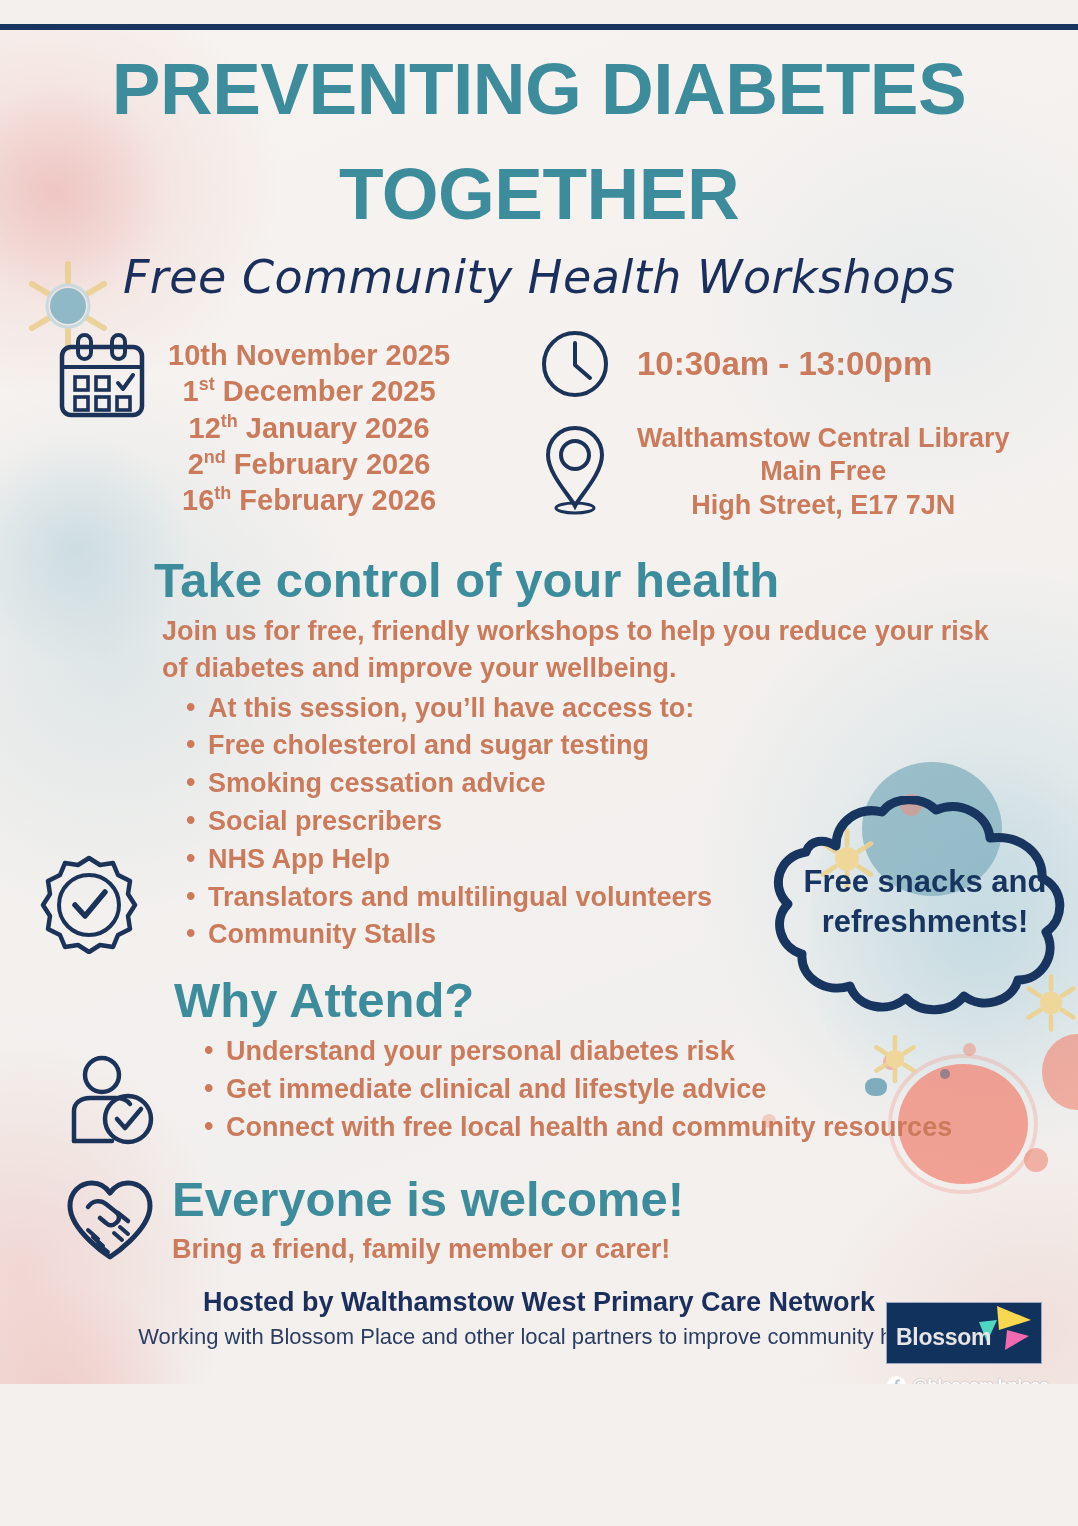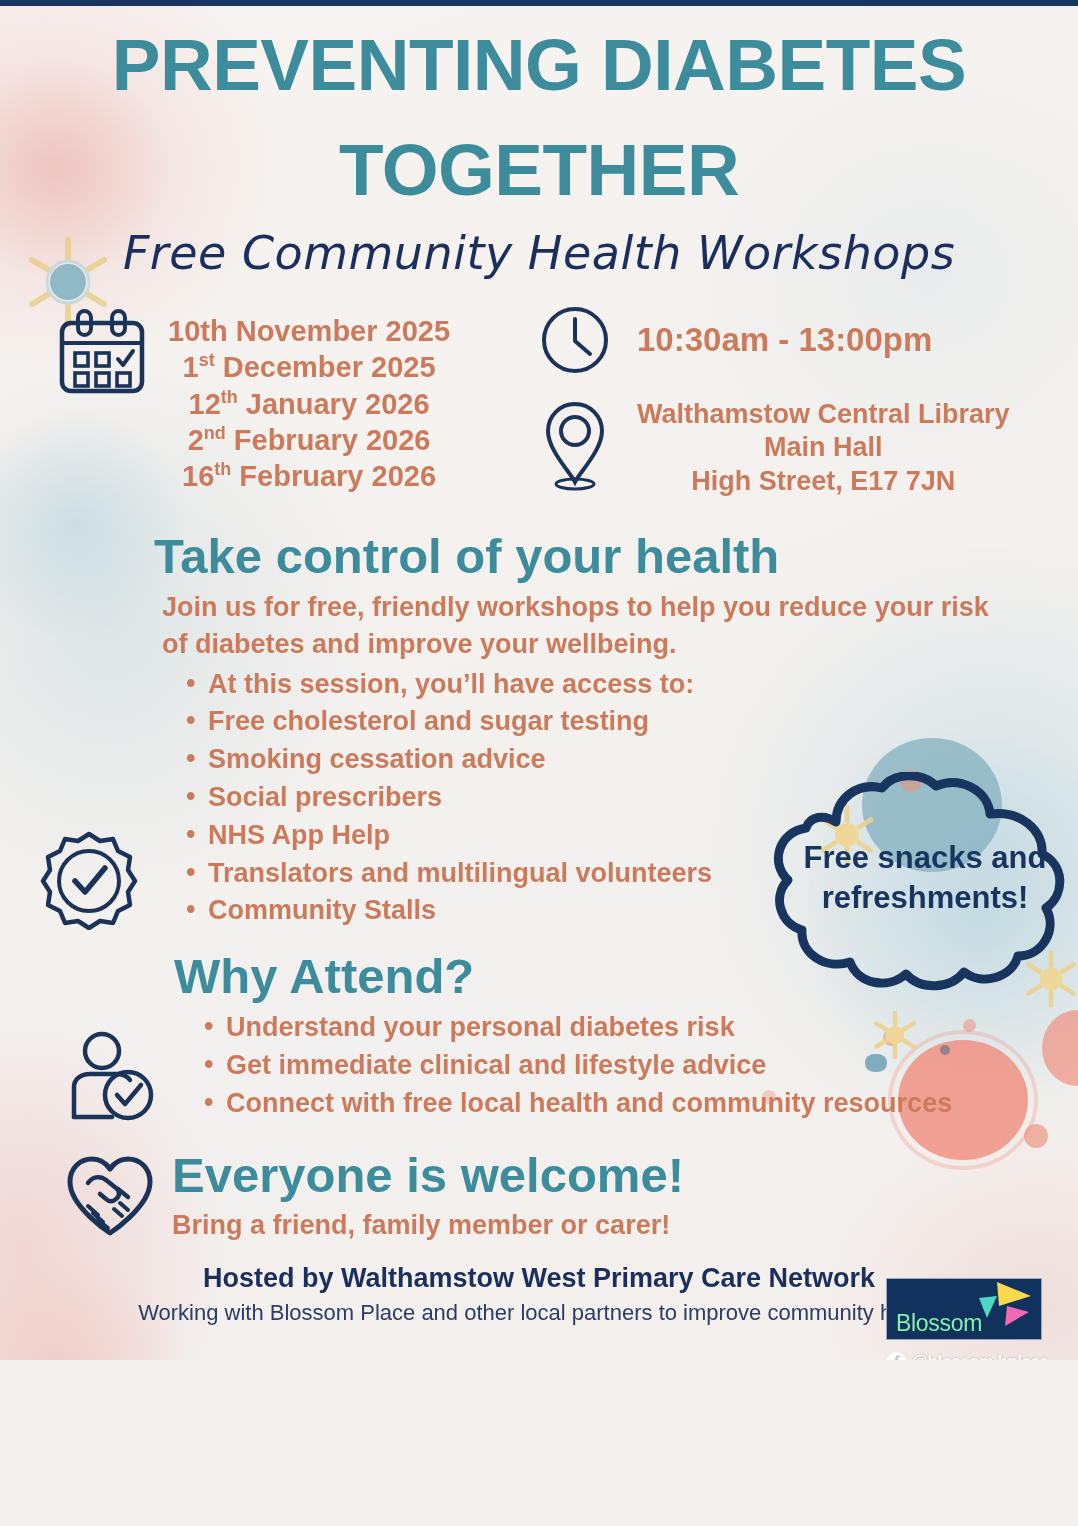--- a/index.html
+++ b/index.html
@@ -15,20 +15,21 @@
     width:1078px; height:1360px;
     overflow:hidden;
     background:
       radial-gradient(ellipse 340px 300px at 4% 12%, rgba(236,180,175,0.42), rgba(236,180,175,0) 70%),
       radial-gradient(ellipse 300px 340px at 2% 92%, rgba(238,176,170,0.40), rgba(238,176,170,0) 70%),
       radial-gradient(ellipse 360px 380px at 10% 46%, rgba(176,206,216,0.32), rgba(176,206,216,0) 72%),
       radial-gradient(ellipse 420px 440px at 92% 62%, rgba(178,211,222,0.45), rgba(178,211,222,0) 70%),
       radial-gradient(ellipse 330px 300px at 86% 20%, rgba(205,224,231,0.30), rgba(205,224,231,0) 72%),
       radial-gradient(ellipse 300px 260px at 96% 96%, rgba(231,186,180,0.30), rgba(231,186,180,0) 72%),
       linear-gradient(160deg,#f7f3f0 0%,#f4f1ee 40%,#f2f0ee 70%,#f4efec 100%);
+    margin-top: 24px;
   }
   .topbar {
     position:absolute; top:0; left:0; width:100%; height:6px;
     background:#17355f;
   }
 
   
   .deco { position:absolute; pointer-events:none; }
   .blob { border-radius:50%; }
 
@@ -149,22 +150,22 @@
     position:absolute; right:24px; top:1278px; width:168px; z-index:7;
   }
   .logo-box {
     position:relative;
     width:156px; height:62px;
     background:#12325e;
     border:1px solid #9aa9bd;
     overflow:hidden;
   }
   .logo-word {
-    position:absolute; left:9px; bottom:2px;
-    color:#86efac; font-size:23px; font-weight:normal;
+    position:absolute; left:9px; bottom:12px;
+    color:#e5e5e5; font-size:23px; font-weight:bold;
     letter-spacing:-0.3px;
   }
   .social { margin-top:10px; }
   .social-row {
     display:flex; align-items:center; gap:5px; margin-top:11px;text-align:right;
   }
   .social-handle {
     color:#ffffff; font-size:16px; font-weight:bold;
     text-shadow:0 0 2px rgba(60,70,90,0.45);
   }
@@ -281,21 +282,21 @@
           <div class="time-text">10:30am - 13:00pm</div>
         </div>
         <div class="row-loc">
           <svg width="72" height="96" viewBox="0 0 72 96">
             <path d="M36 6 C21 6 9 18 9 33 C9 52 31 74 36 84 C41 74 63 52 63 33 C63 18 51 6 36 6 Z" fill="none" stroke="#1c3359" stroke-width="4"></path>
             <circle cx="36" cy="33" r="14" fill="none" stroke="#1c3359" stroke-width="4"></circle>
             <ellipse cx="36" cy="86" rx="19" ry="5" fill="none" stroke="#1c3359" stroke-width="3"></ellipse>
           </svg>
           <div class="loc-text">
             <div>Walthamstow Central Library</div>
-            <div>Main Hall</div>
+            <div>Main Free</div>
             <div>High Street, E17 7JN</div>
           </div>
         </div>
       </div>
     </div>
 
     <div class="sec" style="margin-top:34px;padding-left:18px;">
       <svg width="102" height="100" viewBox="0 0 102 100" style="flex:0 0 102px;margin-top:4px;">
         <path d="M51 4 L62 11 L75 9 L80 21 L92 27 L90 40 L97 51 L90 62 L92 75 L80 81 L75 93 L62 91 L51 98 L40 91 L27 93 L22 81 L10 75 L12 62 L5 51 L12 40 L10 27 L22 21 L27 9 L40 11 Z" fill="none" stroke="#1c3359" stroke-width="4.5" stroke-linejoin="round"></path>
         <circle cx="51" cy="51" r="30" fill="none" stroke="#1c3359" stroke-width="4"></circle>

